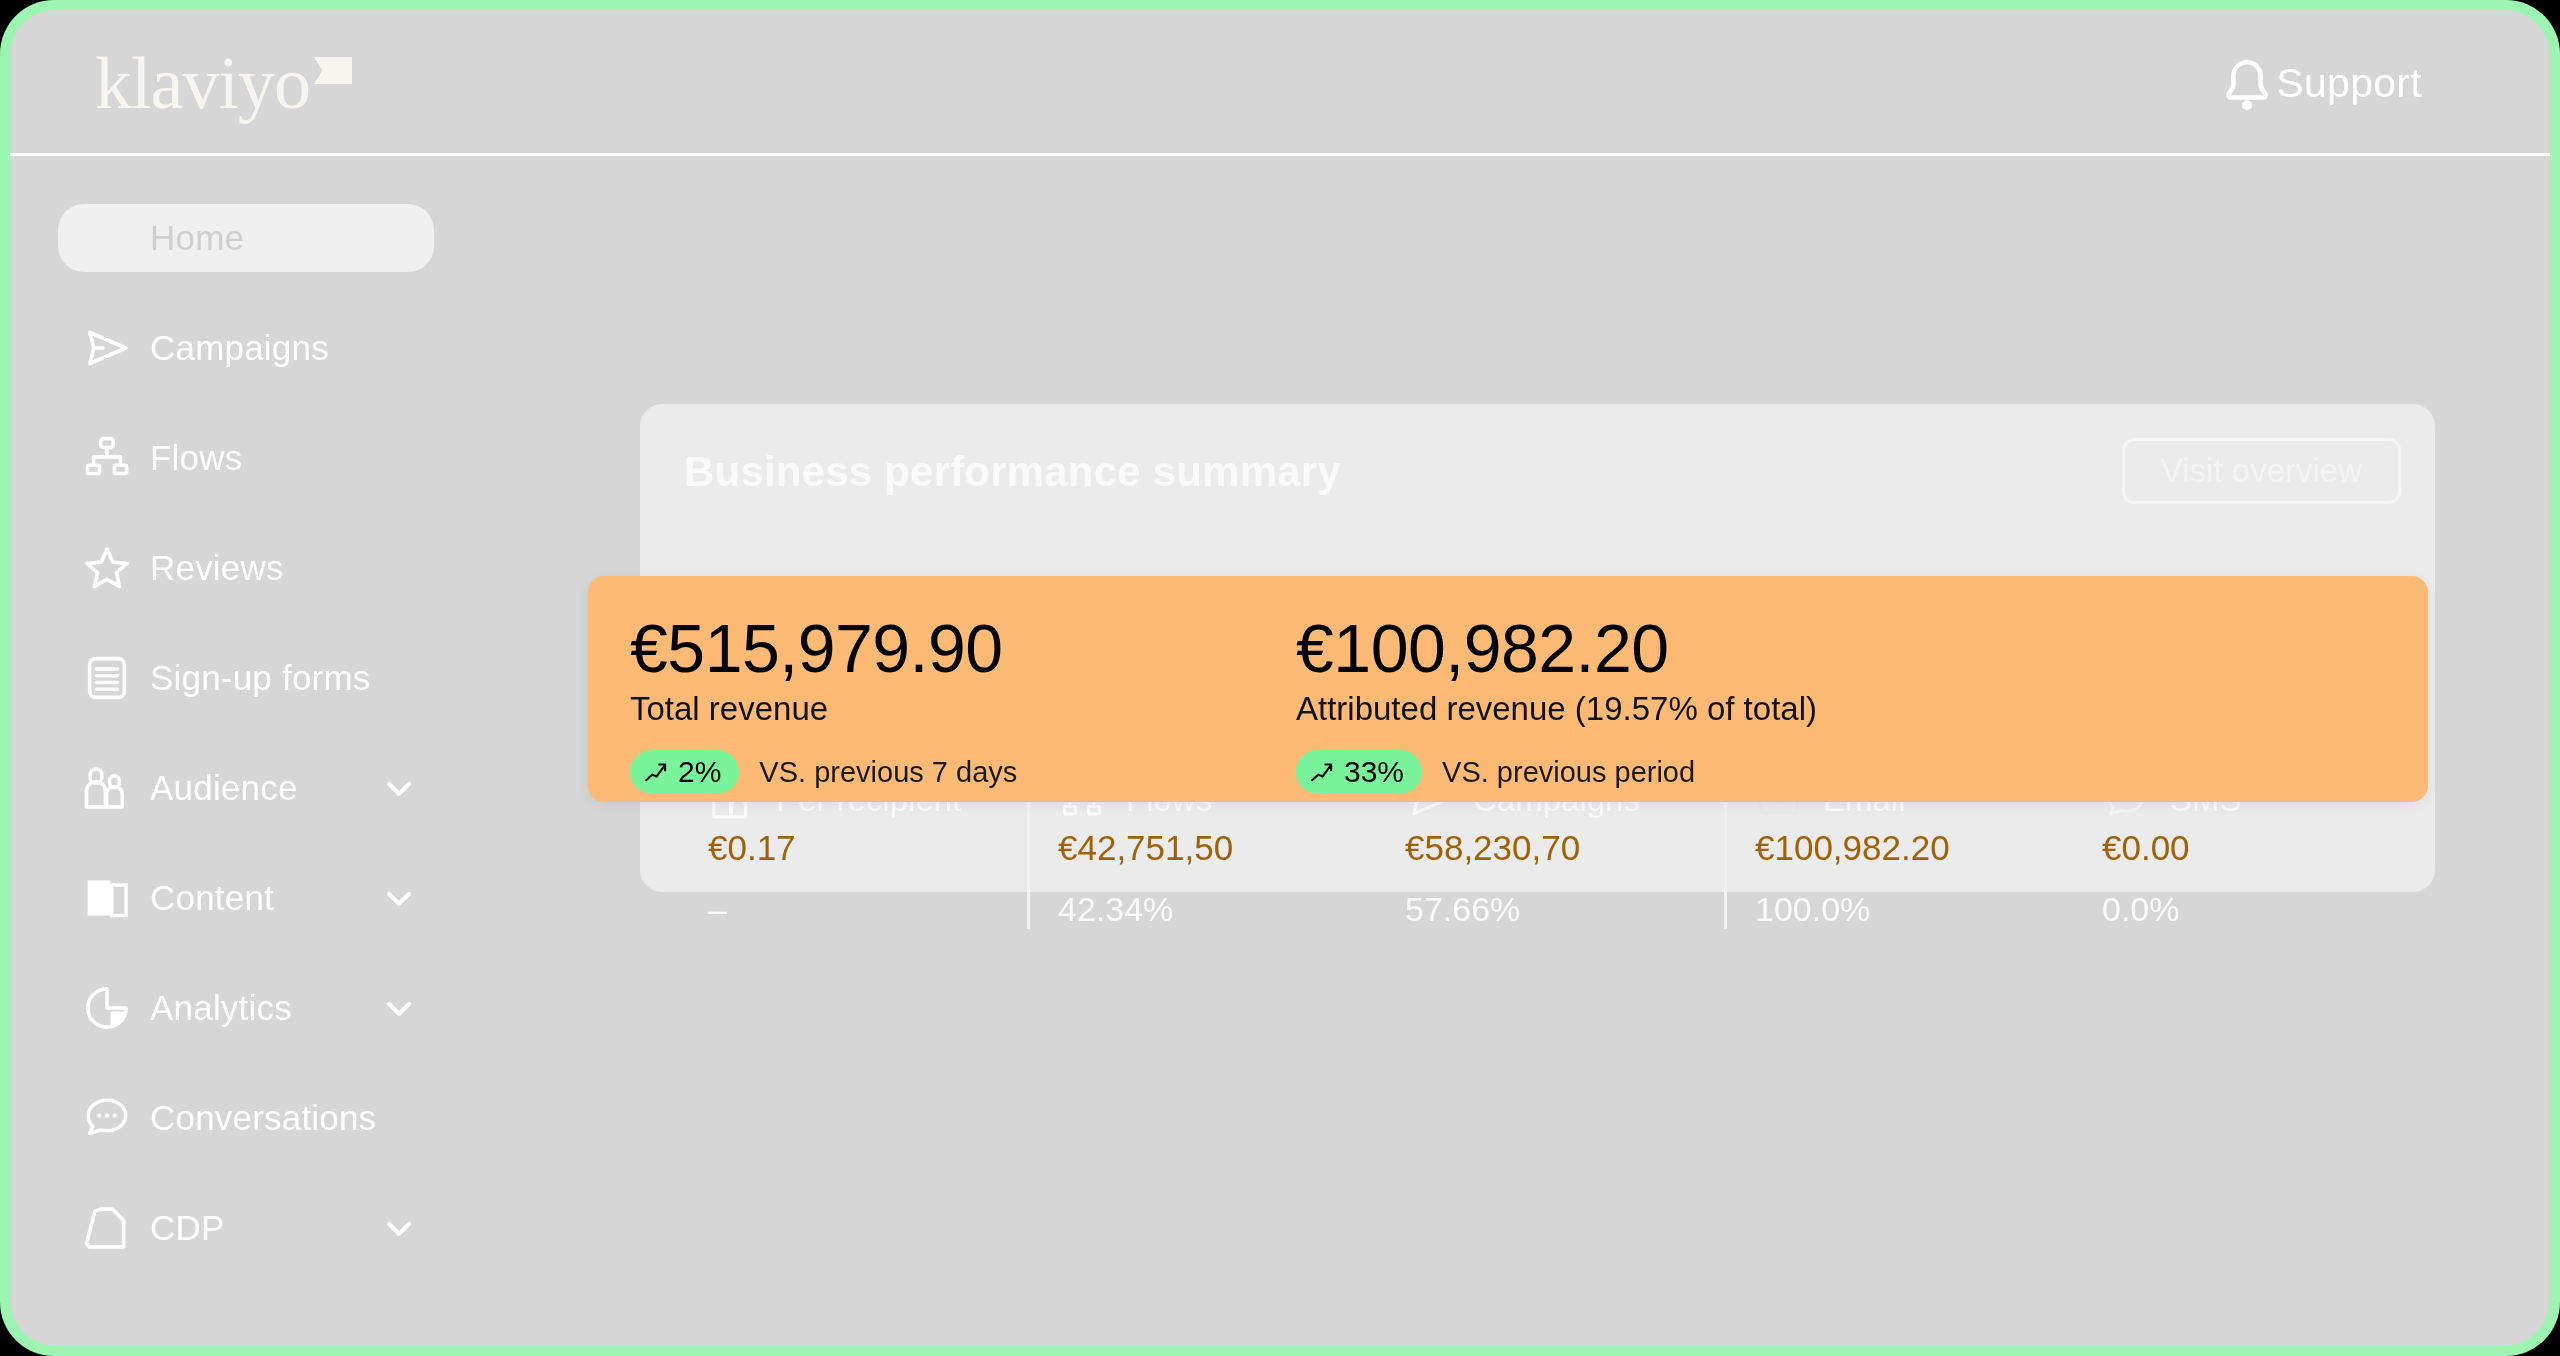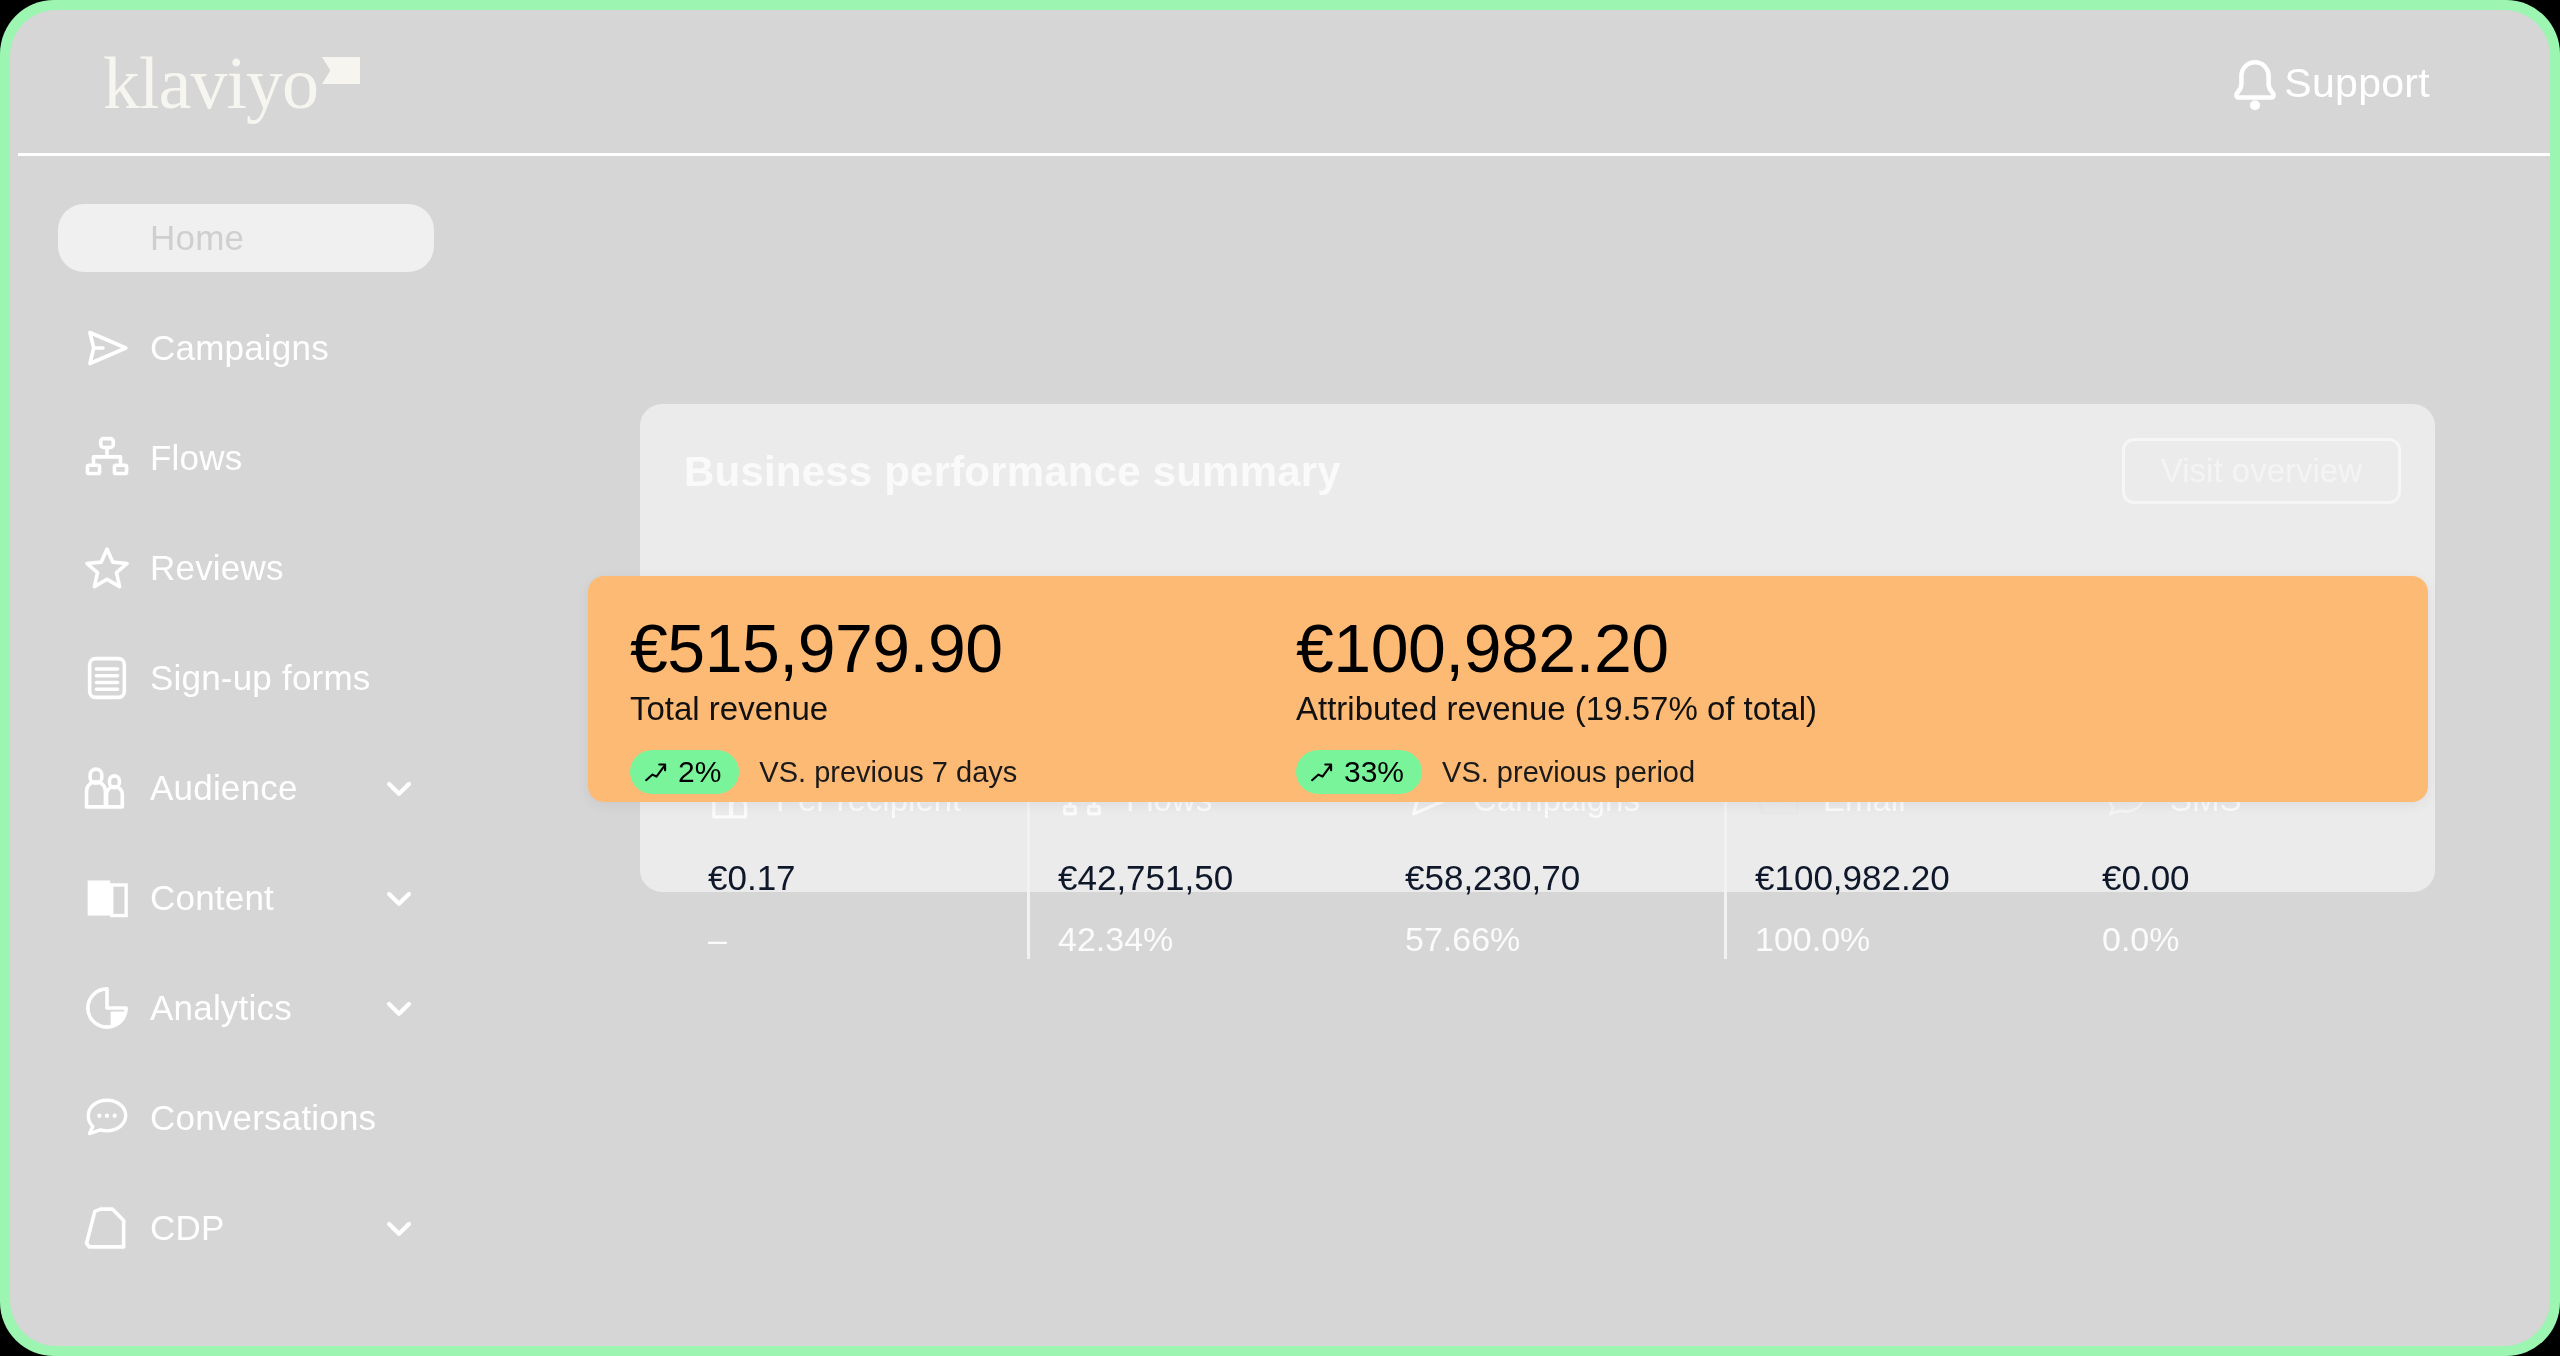--- a/index.html
+++ b/index.html
@@ -26,21 +26,21 @@
     position: relative;
     width: 100%; height: 100%;
     border-radius: 46px;
     background: #d6d6d6;
     overflow: hidden;
   }
 
   
   #topbar {
     position: absolute;
-    left: 8px; top: 0;
+    left: 0; top: 0;
     width: 100%; height: 146px;
     border-bottom: 3px solid #ffffff;
   }
   #logo {
     position: absolute;
     left: 85px; top: 42px;
     display: flex;
     align-items: flex-start;
   }
   #logo-word {
@@ -202,23 +202,22 @@
     height: 56px;
   }
   .bd-icon { width: 48px; height: 48px; flex: 0 0 48px; }
   .bd-icon svg { width: 48px; height: 48px; display: block; }
   .bd-name {
     font-size: 33px;
     color: #fbfbfb;
     white-space: nowrap;
   }
   .bd-value {
-    margin-top: 30px;
     font-size: 35px;
-    color: #0f172a;
+    color: #a16207;
     white-space: nowrap;
   }
   .bd-pct {
     margin-top: 22px;
     font-size: 34px;
     color: #fbfbfb;
     white-space: nowrap;
   }
 
   

